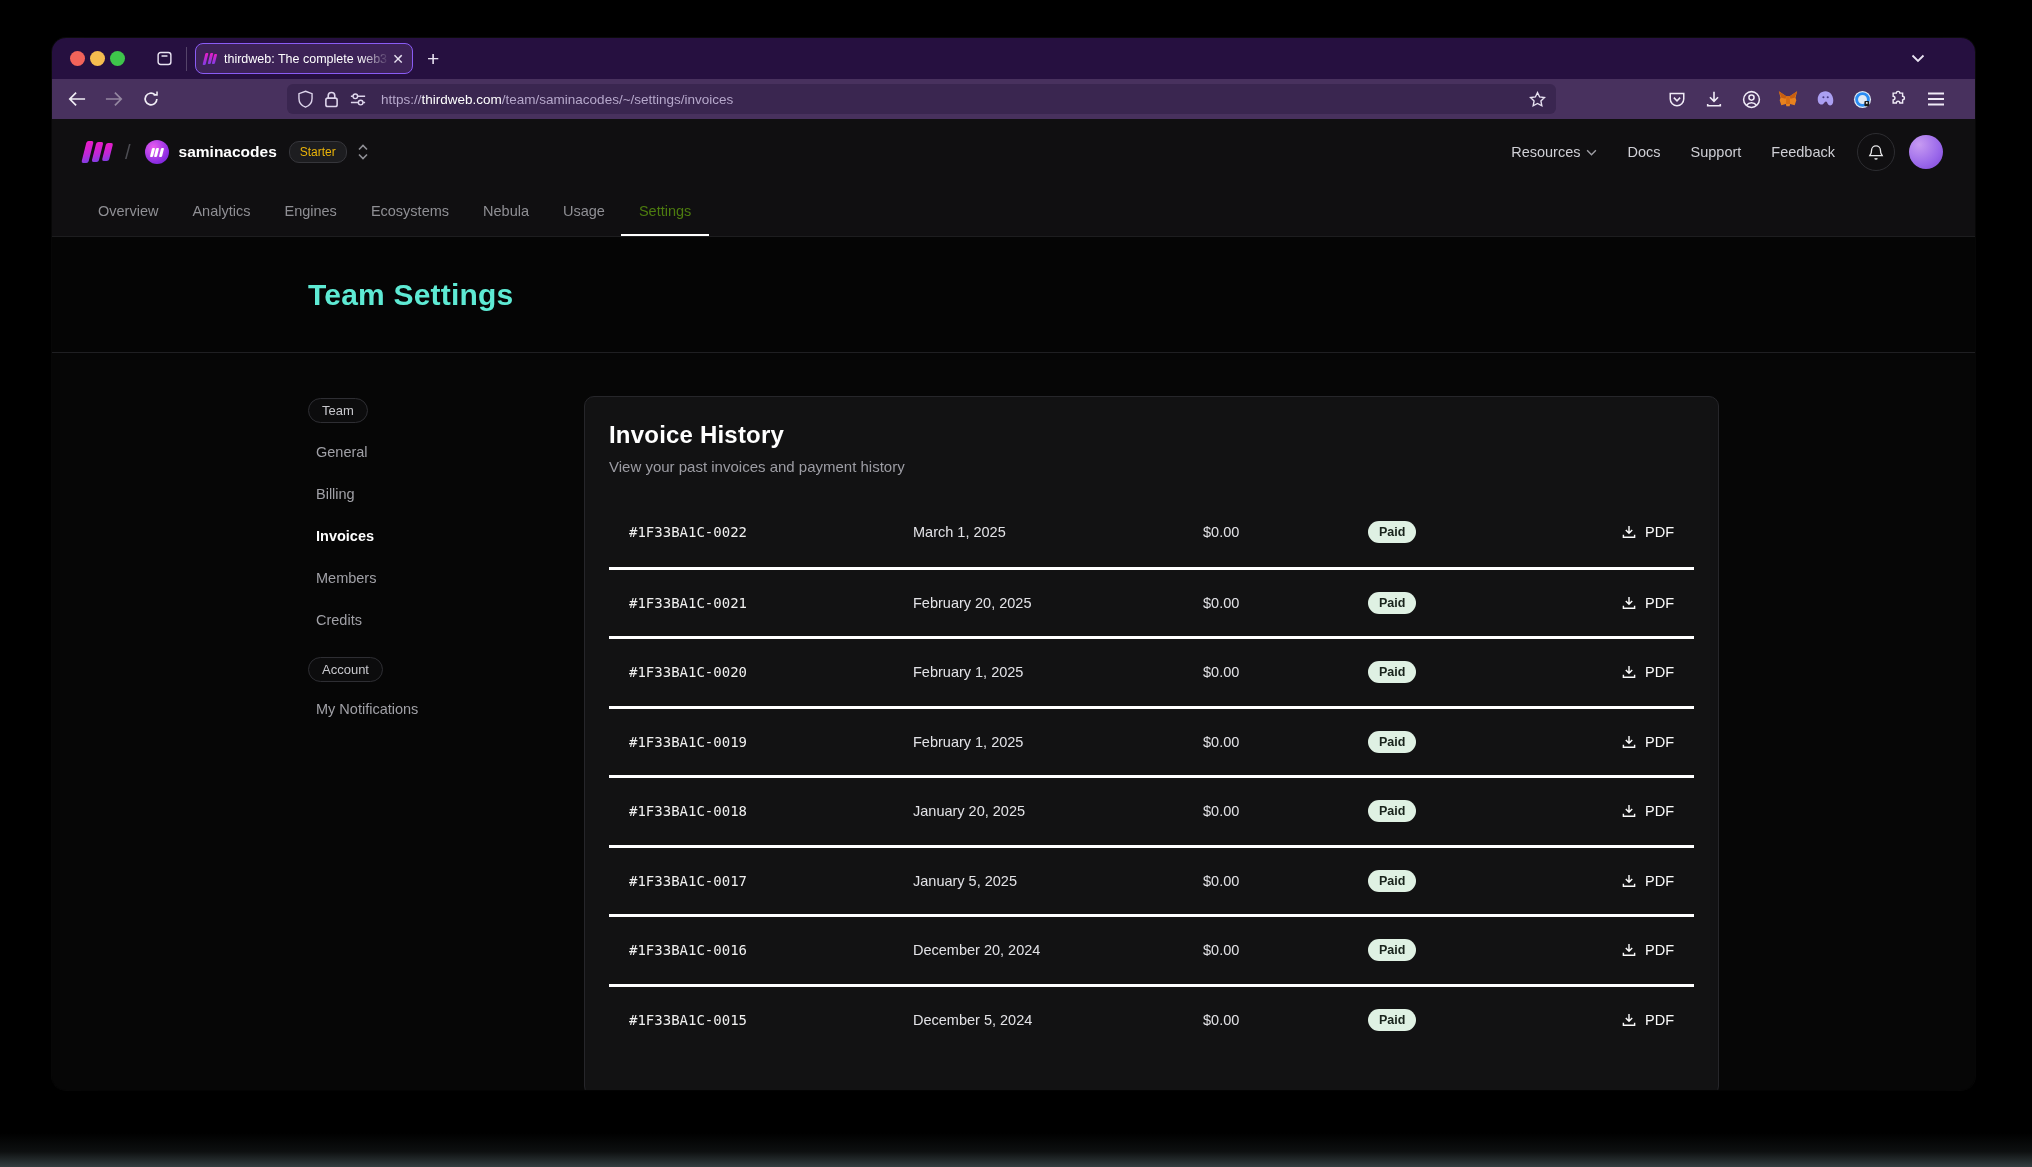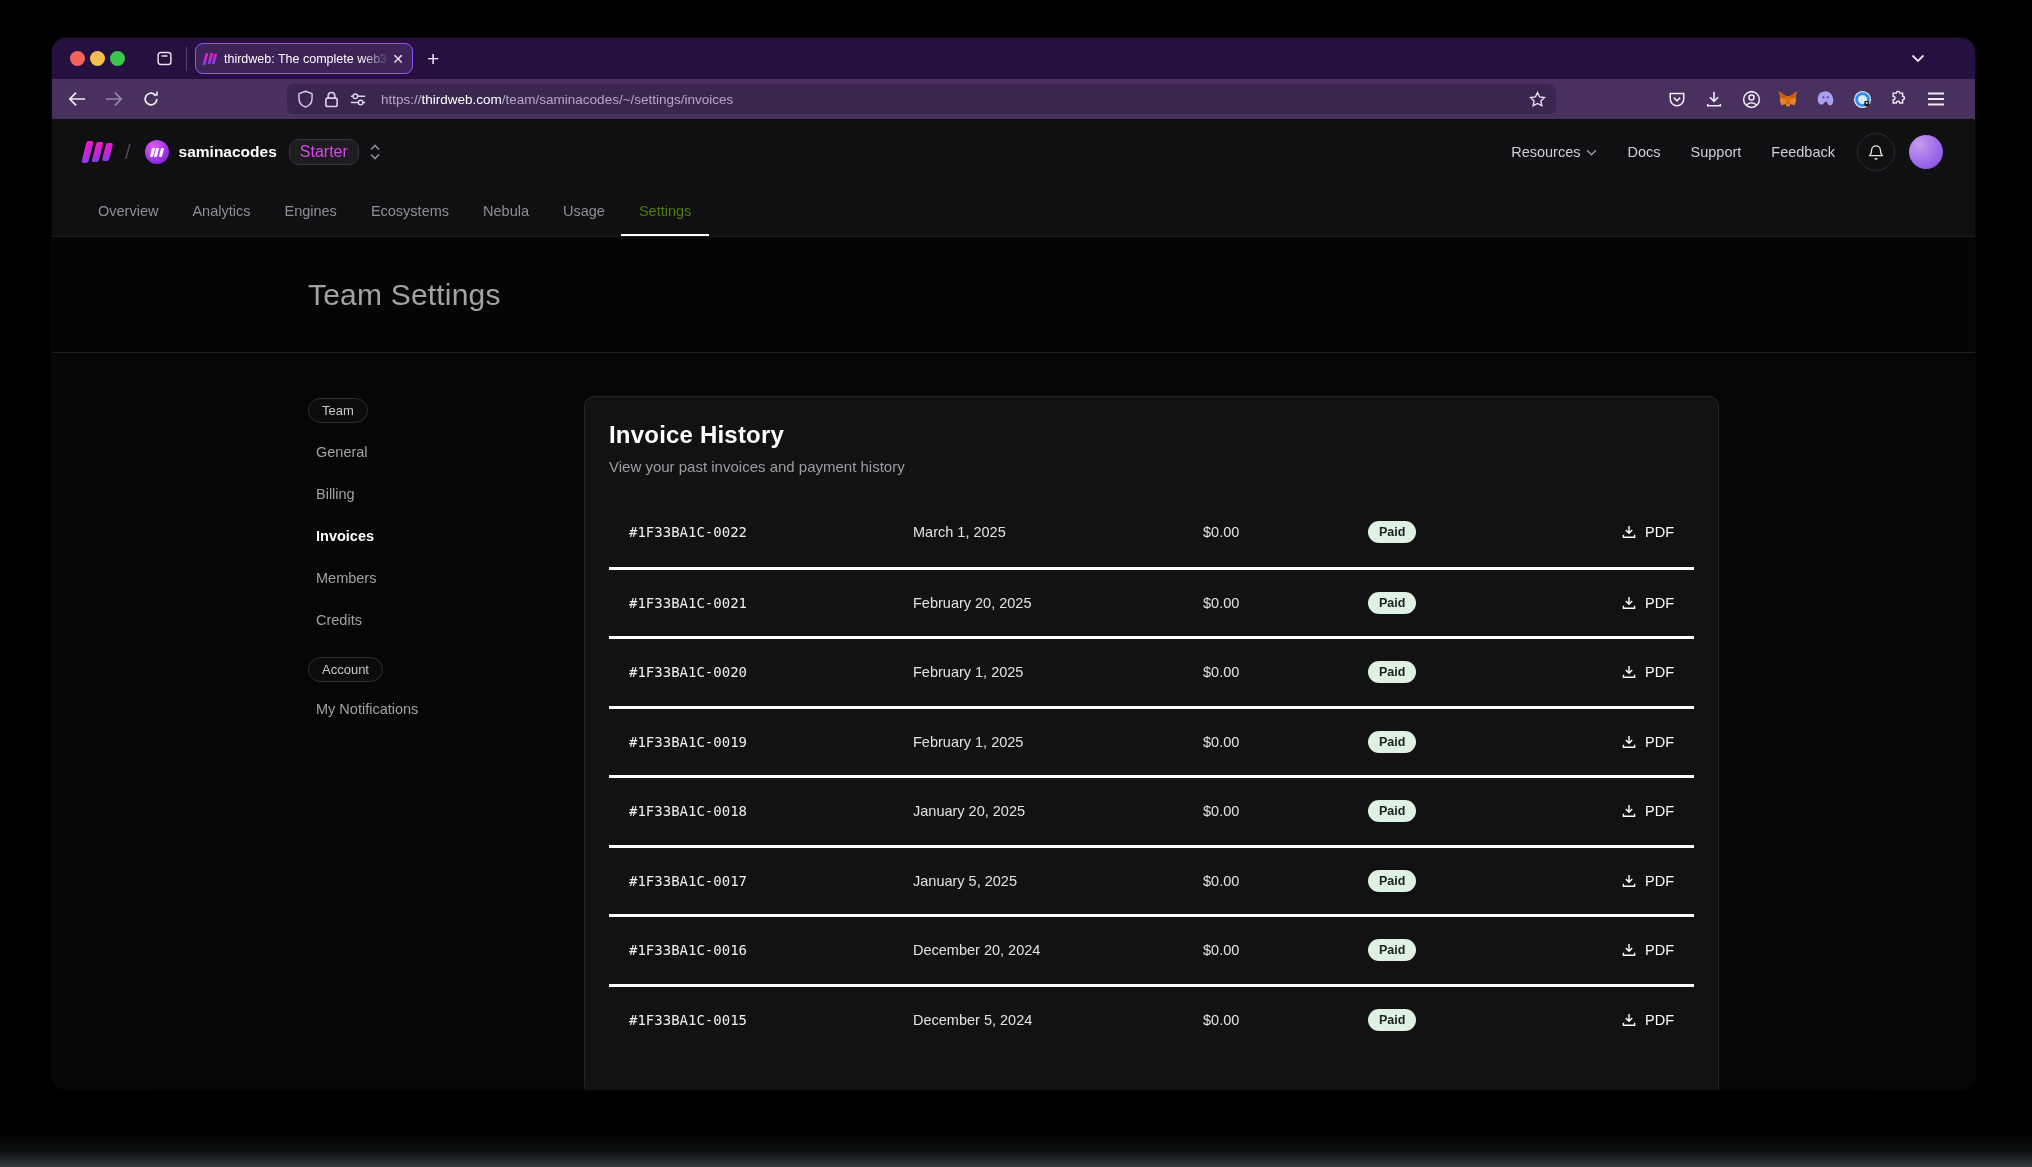--- a/index.html
+++ b/index.html
@@ -52,39 +52,39 @@
   .tw-logo { display:flex; gap:3px; }
   .tw-logo i { width:7px; height:22px; border-radius:2px; transform:skewX(-14deg);
     background:linear-gradient(160deg,#ee1ac6 0%,#c327d6 55%,#7b3fe4 100%); }
   .tw-logo i:nth-child(2){height:20px; margin-top:1px;} .tw-logo i:nth-child(3){height:18px; margin-top:2px;}
   .slash { color:#4c4c52; font-size:20px; margin:0 14px; }
   .team-avatar { width:24px; height:24px; border-radius:50%;
     background:radial-gradient(circle at 35% 30%, #e85bf0, #8a2be2 70%, #6d1fd0);
     display:flex; align-items:center; justify-content:center; }
   .team-avatar i { width:2.5px; height:9px; background:#fff; border-radius:1px; transform:skewX(-14deg); margin:0 1px; }
   .team-name { margin-left:10px; color:#fff; font-size:15.5px; font-weight:600; }
-  .plan-badge { margin-left:12px; background:#1d1d20; border:1px solid #36363b; color:#d946ef;
-    font-size:16px; padding:3px 10px; border-radius:10px; }
+  .plan-badge { margin-left:12px; background:#1d1d20; border:1px solid #36363b; color:#eab308;
+    font-size:12px; padding:3px 10px; border-radius:10px; }
   .selector { margin-left:10px; color:#8f8f95; display:flex; }
   .hright { margin-left:auto; display:flex; align-items:center; }
   .hlink { color:#cfcfd5; font-size:14.5px; margin-left:30px; display:flex; align-items:center; gap:6px; }
   .hlink svg { color:#9d9da3; }
   .bell-btn { width:38px; height:38px; border-radius:50%; border:1px solid #2d2d31; margin-left:22px;
     display:flex; align-items:center; justify-content:center; color:#e8e8ea; }
   .user-avatar { width:34px; height:34px; border-radius:50%; margin-left:14px;
     background:radial-gradient(circle at 30% 28%, #c79bf2, #9a68ea 60%, #7e45d8); }
 
   .hrow2 { height:51px; display:flex; align-items:center; padding-left:46px; gap:34px; }
   .nav-item { position:relative; color:#8f8f94; font-size:14.5px; height:100%; display:flex; align-items:center; }
   .nav-item.active { color:#4d7c0f; }
   .nav-item.active::after { content:""; position:absolute; left:-18px; right:-18px; bottom:0; height:2.5px; background:#fff; }
 
   .title-band { height:115px; background:#050505; display:flex; align-items:center; }
   .wrap { width:1411px; margin:0 auto; }
-  .page-title { color:#a3a3a3; font-size:30px; font-weight:400; letter-spacing:.2px; }
+  .page-title { color:#5eead4; font-size:30px; font-weight:700; letter-spacing:.2px; }
   .hdivider { height:1px; background:#1f1f22; }
 
   .main { background:#060606; }
   .main .wrap { display:flex; align-items:flex-start; }
 
   
   .sidebar { width:276px; padding-top:45px; }
   .side-pill { display:inline-block; border:1px solid #2e2e33; color:#c8c8cd; font-size:13px;
     padding:4px 13px; border-radius:999px; background:#0c0c0d; }
   .side-list { list-style:none; margin-top:8px; }

